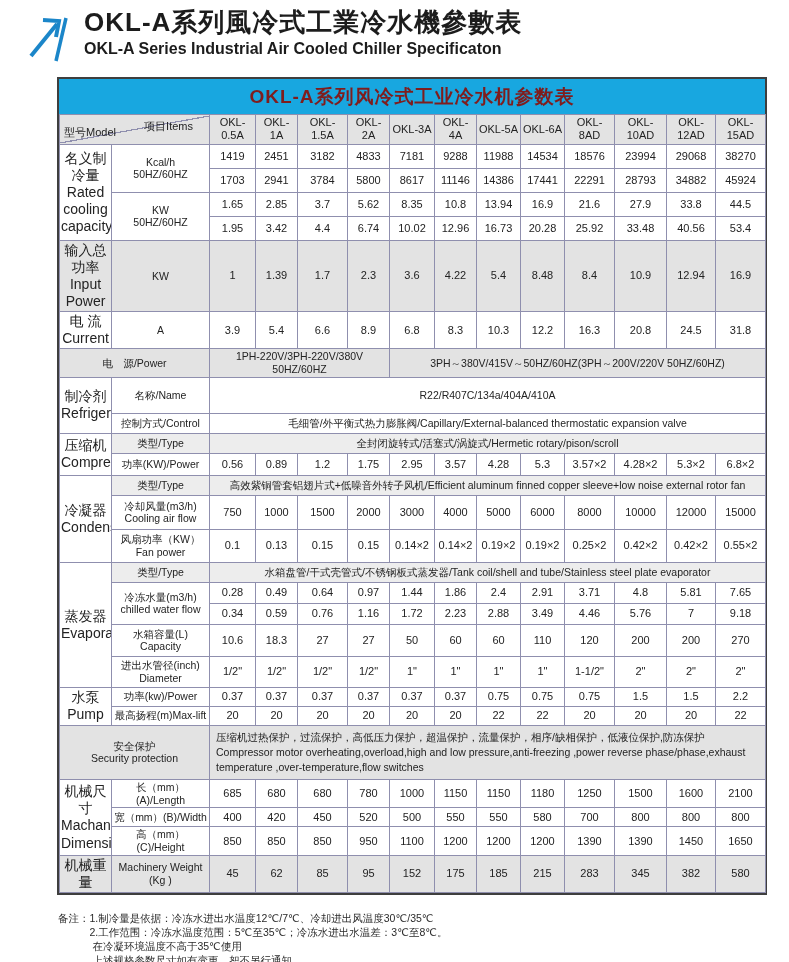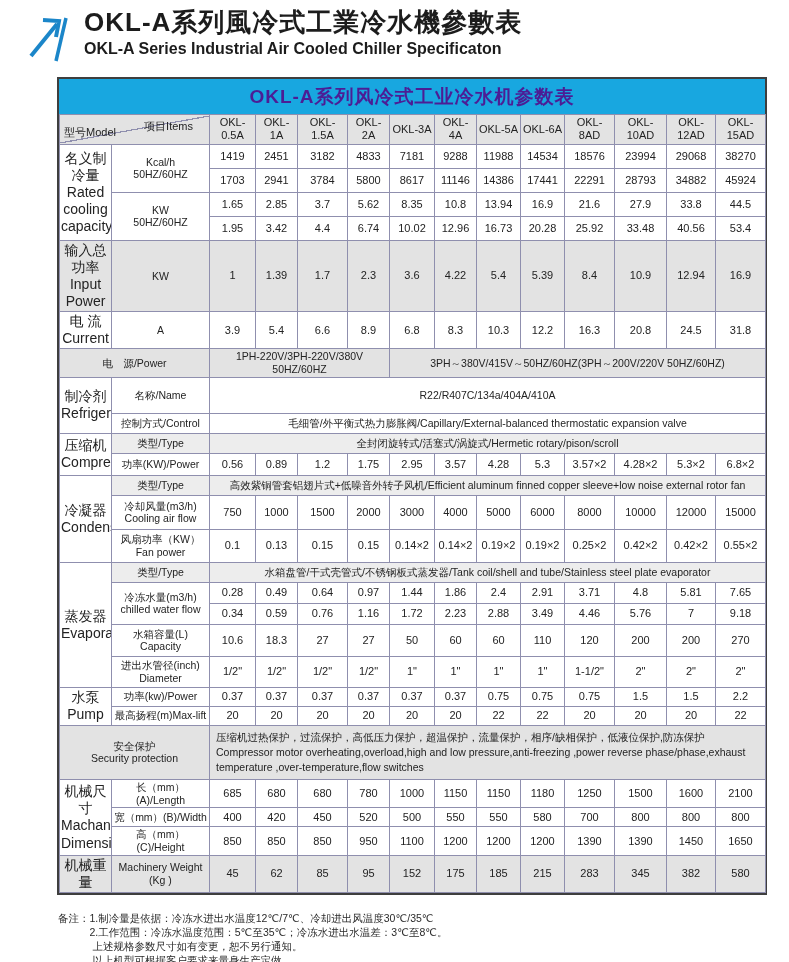--- a/index.html
+++ b/index.html
@@ -3,21 +3,21 @@
 <meta charset="utf-8">
 <style>
   html,body{margin:0;padding:0;background:#ffffff;}
   body{width:789px;height:962px;overflow:hidden;font-family:"Liberation Sans","DejaVu Sans",sans-serif;color:#222;}
   .page{padding:8px 0 0 57px;}
   .hdr{display:flex;align-items:flex-start;gap:13px;margin-left:-32px;margin-bottom:14px;}
   .logo{flex:0 0 auto;margin-top:3px;}
   .t-zh{font-size:26px;font-weight:bold;color:#1c1c1c;letter-spacing:1px;line-height:1.15;}
   .t-en{font-size:16px;font-weight:bold;color:#1c1c1c;margin-top:2px;}
   .tbl-wrap{width:706px;border:2px solid #3e3e3e;}
-  .caption{background:#18a7e0;color:#4c1d95;text-align:center;font-size:19px;font-weight:bold;padding:5px 0 4px 0;letter-spacing:1px;}
+  .caption{background:#18a7e0;color:#7f1d1d;text-align:center;font-size:19px;font-weight:bold;padding:5px 0 4px 0;letter-spacing:1px;}
   table{border-collapse:collapse;table-layout:fixed;width:100%;font-size:11px;color:#232323;}
   th,td{border:1px solid #8f8fae;text-align:center;vertical-align:middle;padding:1px 1px;white-space:pre-line;line-height:1.22;overflow:hidden;}
   th.mh{background:#e3e3e3;font-weight:normal;font-size:11px;}
   th.corner{background:#e3e3e3;padding:0;font-weight:normal;}
   .corner-box{position:relative;width:100%;height:27px;background:linear-gradient(to bottom right,transparent calc(50% - 0.6px),#8f8fae calc(50% - 0.6px),#8f8fae calc(50% + 0.6px),transparent calc(50% + 0.6px));}
   .c-items{position:absolute;top:4px;right:16px;font-size:11px;}
   .c-model{position:absolute;bottom:4px;left:4px;font-size:11px;}
   td.cat{background:#ffffff;font-size:14px;}
   td.item{font-size:10.5px;}
   td.val{font-size:11px;}
@@ -150,21 +150,21 @@
             <td class="cat">输入总功率
 Input Power</td>
             <td class="item">KW</td>
             <td class="val">1</td>
             <td class="val">1.39</td>
             <td class="val">1.7</td>
             <td class="val">2.3</td>
             <td class="val">3.6</td>
             <td class="val">4.22</td>
             <td class="val">5.4</td>
-            <td class="val">5.39</td>
+            <td class="val">8.48</td>
             <td class="val">8.4</td>
             <td class="val">10.9</td>
             <td class="val">12.94</td>
             <td class="val">16.9</td>
           </tr>
           <tr style="height: 26px;">
             <td class="cat">电 流
 Current</td>
             <td class="item">A</td>
             <td class="val">3.9</td>
@@ -425,18 +425,19 @@
             <td class="val">382</td>
             <td class="val">580</td>
           </tr>
         </tbody>
       </table>
   </div>
 
   <div class="notes">
       <div class="note-line">备注：1.制冷量是依据：冷冻水进出水温度12℃/7℃、冷却进出风温度30℃/35℃</div>
       <div class="note-line">　　　2.工作范围：冷冻水温度范围：5℃至35℃；冷冻水进出水温差：3℃至8℃。</div>
+      <div class="note-line">　　　 在冷凝环境温度不高于35℃使用</div>
       <div class="note-line">　　　 上述规格参数尺寸如有变更，恕不另行通知。</div>
       <div class="note-line">　　　 以上机型可根据客户要求来量身生产定做。</div>
       <div class="note-line">Notes:</div>
       <div class="note-line">1. Rated cooling capacity is based on: chilled water inlet and outlet water temperature 12 ℃ / 7 ℃, the cooling air inlet and outlet temperature 30 ℃ / 35 ℃</div>
     </div>
 </div>
 
 </body></html>

